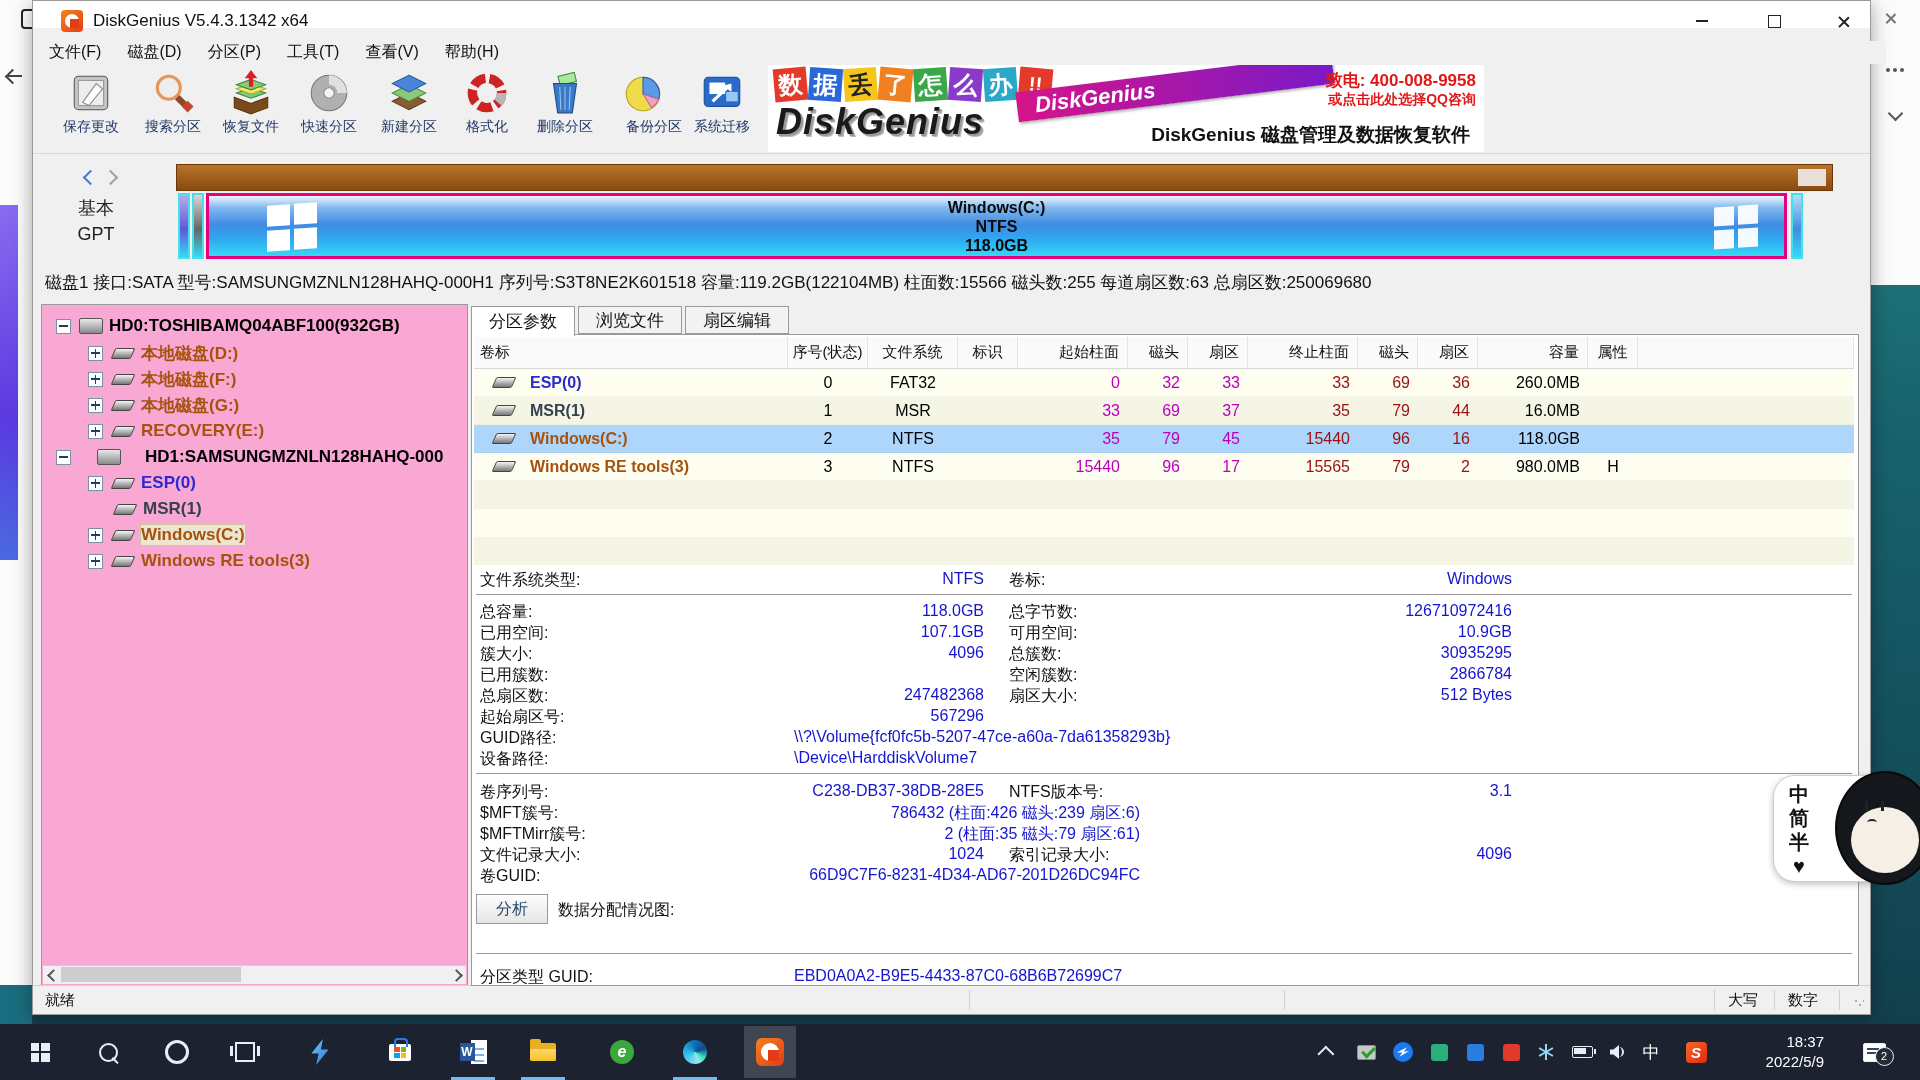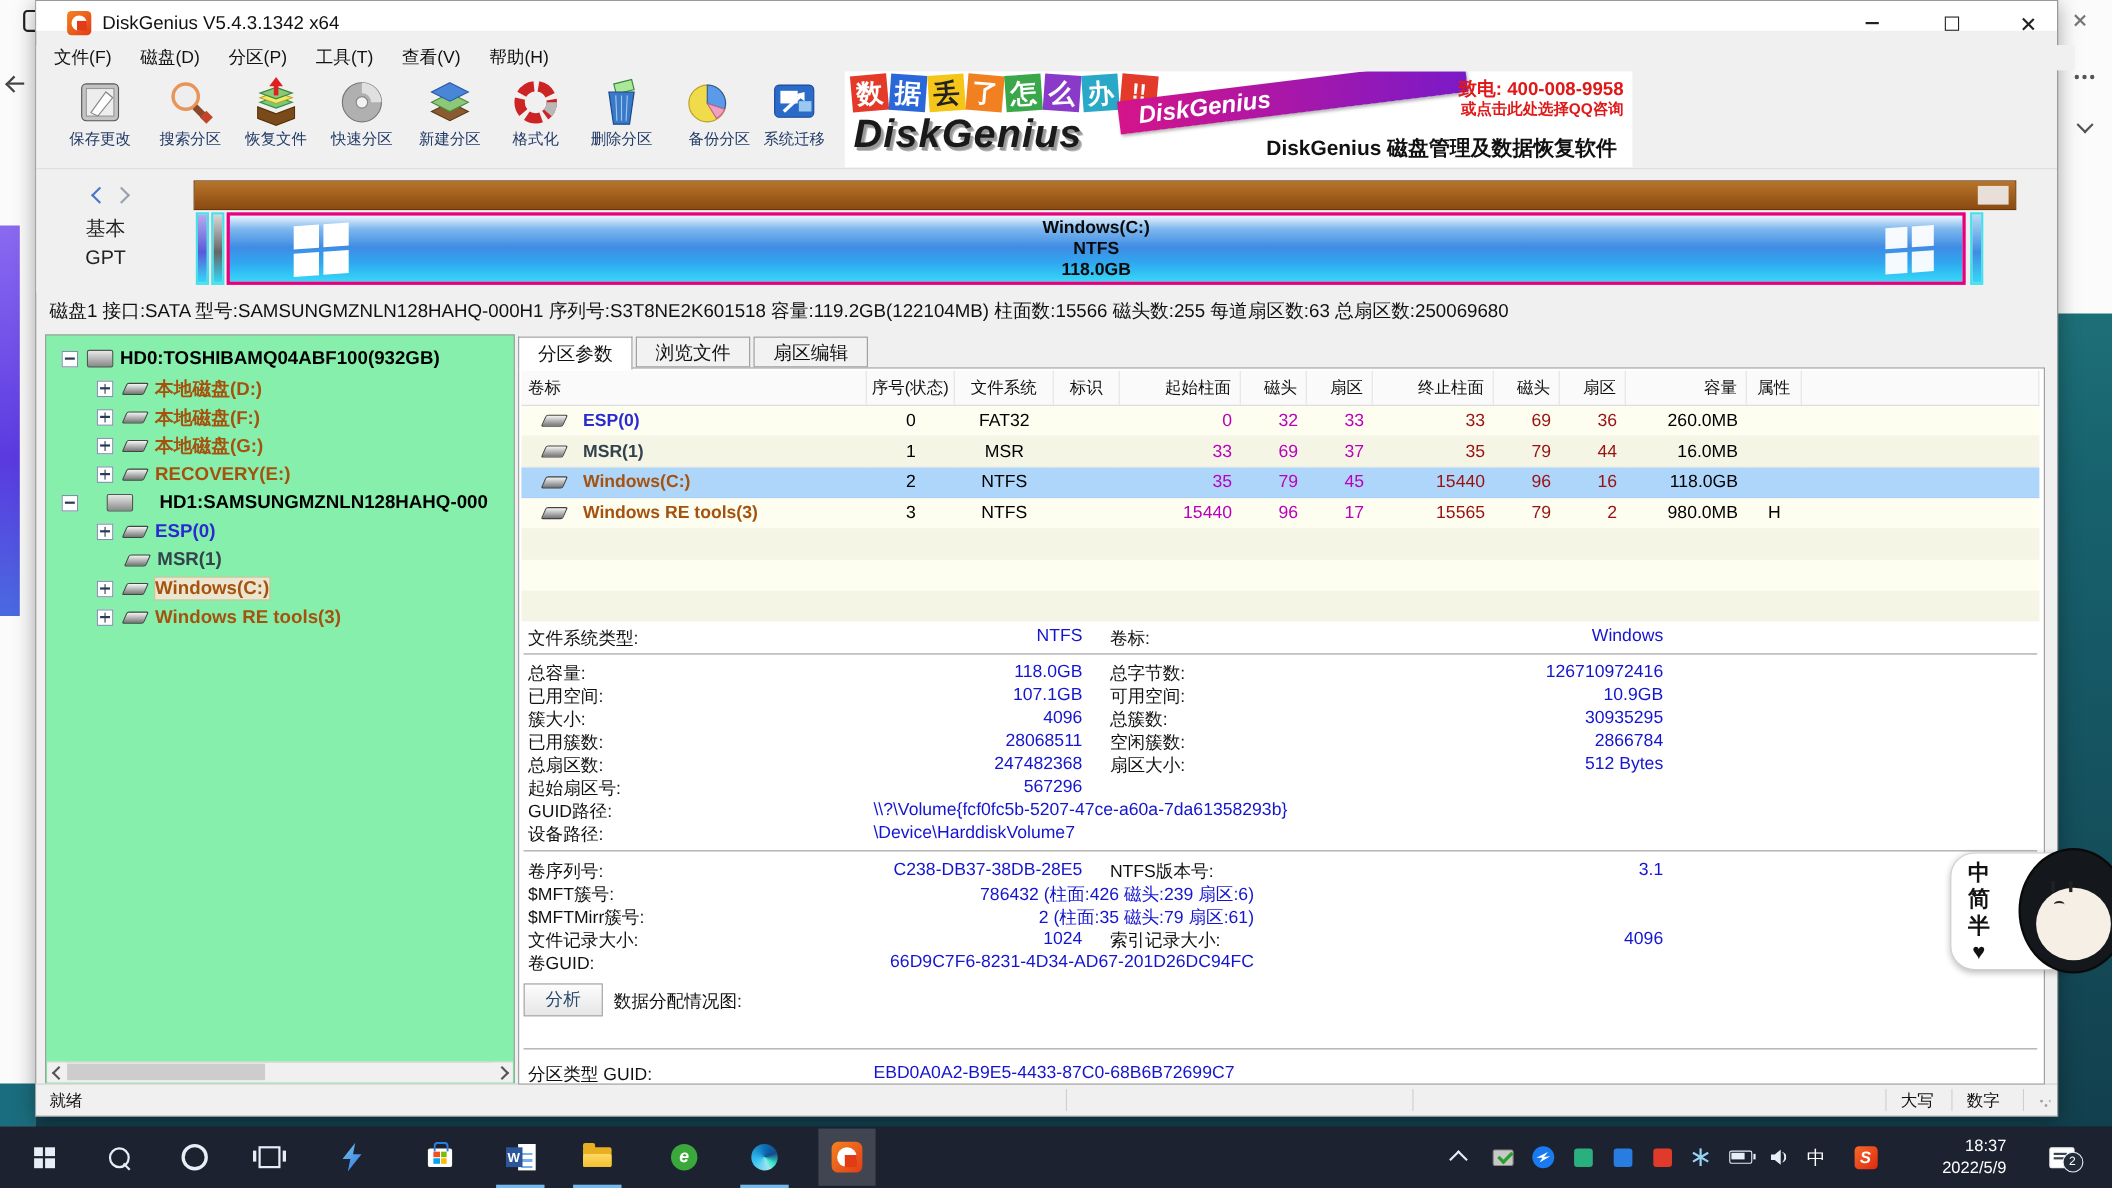--- a/index.html
+++ b/index.html
@@ -68,21 +68,21 @@
   .p-msr{left:16px;width:12px;background:linear-gradient(180deg,#d8d8d8,#666 55%,#35d8f8);border:2px solid #45e0e8;}
   .p-c{left:30px;width:1581px;background:linear-gradient(180deg,#eef6fd 0%,#7eb8ee 20%,#3f8ce4 48%,#2fa8f0 72%,#35d8f8 100%);border:3px solid #e6007e;}
   .p-re{left:1615px;width:12px;background:linear-gradient(180deg,#b8dcf5,#3f8ce4 55%,#35d8f8);border:2px solid #45e0e8;}
   .p-c .ptxt{position:absolute;left:0;top:2px;width:100%;text-align:center;font-size:16px;line-height:19px;font-weight:bold;color:#0a0a0a;}
   .winflag{display:grid;grid-template-columns:1fr 1fr;grid-template-rows:1fr 1fr;gap:4px;}
   .winflag i{background:#fff;display:block;}
   .flag-l{position:absolute;left:58px;top:8px;width:50px;height:46px;transform:skewY(-4deg);}
   .flag-r{position:absolute;right:26px;top:10px;width:44px;height:42px;transform:skewY(-4deg);opacity:.95;}
   .diskinfo{position:absolute;left:12px;top:270px;font-size:17px;color:#111;}
   
-  .treepanel{position:absolute;left:8px;top:303px;width:427px;height:682px;background:#86efac;border:1px solid #9a9a9a;box-sizing:border-box;}
+  .treepanel{position:absolute;left:8px;top:303px;width:427px;height:682px;background:#f9a8d4;border:1px solid #9a9a9a;box-sizing:border-box;}
   .titem{position:absolute;left:0;height:26px;display:flex;align-items:center;font-weight:bold;font-size:17px;white-space:nowrap;}
   .exp{position:relative;width:13px;height:13px;border:1px solid #7a92a8;background:#fff;flex:none;}
   .exp::before{content:"";position:absolute;left:2px;right:2px;top:5.5px;height:1.5px;background:#2a3a5a;}
   .exp.plus::after{content:"";position:absolute;top:2px;bottom:2px;left:5.5px;width:1.5px;background:#2a3a5a;}
   .dicon{width:22px;height:14px;background:linear-gradient(180deg,#e8e8e8,#8a8a8a);border:1px solid #555;border-radius:2px;margin:0 6px 0 8px;flex:none;}
   .vicon{width:18px;height:9px;background:linear-gradient(180deg,#f5f5f5,#777);border:1px solid #444;border-radius:2px;margin:0 8px 0 10px;transform:skewX(-24deg);flex:none;}
   .t-disk{color:#000;} .t-brown{color:#a5520e;} .t-blue{color:#2a2ad0;} .t-gray{color:#33424d;}
   .t-sel .lab{background:#ece6d0;outline:1px solid #cfc49a;}
   .hscroll{position:absolute;left:1px;bottom:1px;width:423px;height:18px;background:#f0f0f0;border-top:1px solid #d0d0d0;}
   .hs-btn{position:absolute;top:0;width:17px;height:17px;background:#f0f0f0;}
@@ -534,21 +534,20 @@
         <span class="drv">10.9GB</span>
           <span class="drl">可用空间:</span>
       </div>
       <div class="drow" style="top:309px;">
         <span class="dv">4096</span>
           <span class="dl">簇大小:</span>
         <span class="drv">30935295</span>
           <span class="drl">总簇数:</span>
       </div>
       <div class="drow" style="top:330px;">
-        <span class="dv">28068511</span>
           <span class="dl">已用簇数:</span>
         <span class="drv">2866784</span>
           <span class="drl">空闲簇数:</span>
       </div>
       <div class="drow" style="top:351px;">
         <span class="dv">247482368</span>
           <span class="dl">总扇区数:</span>
         <span class="drv">512 Bytes</span>
           <span class="drl">扇区大小:</span>
       </div>

